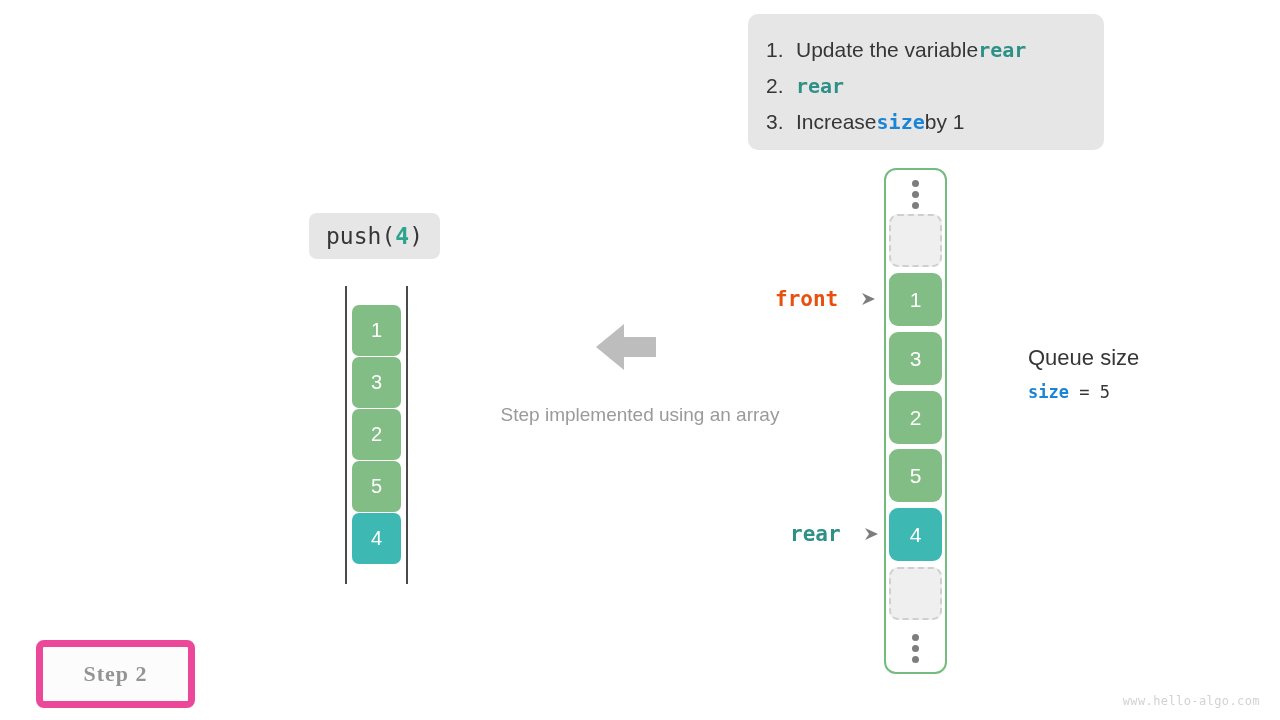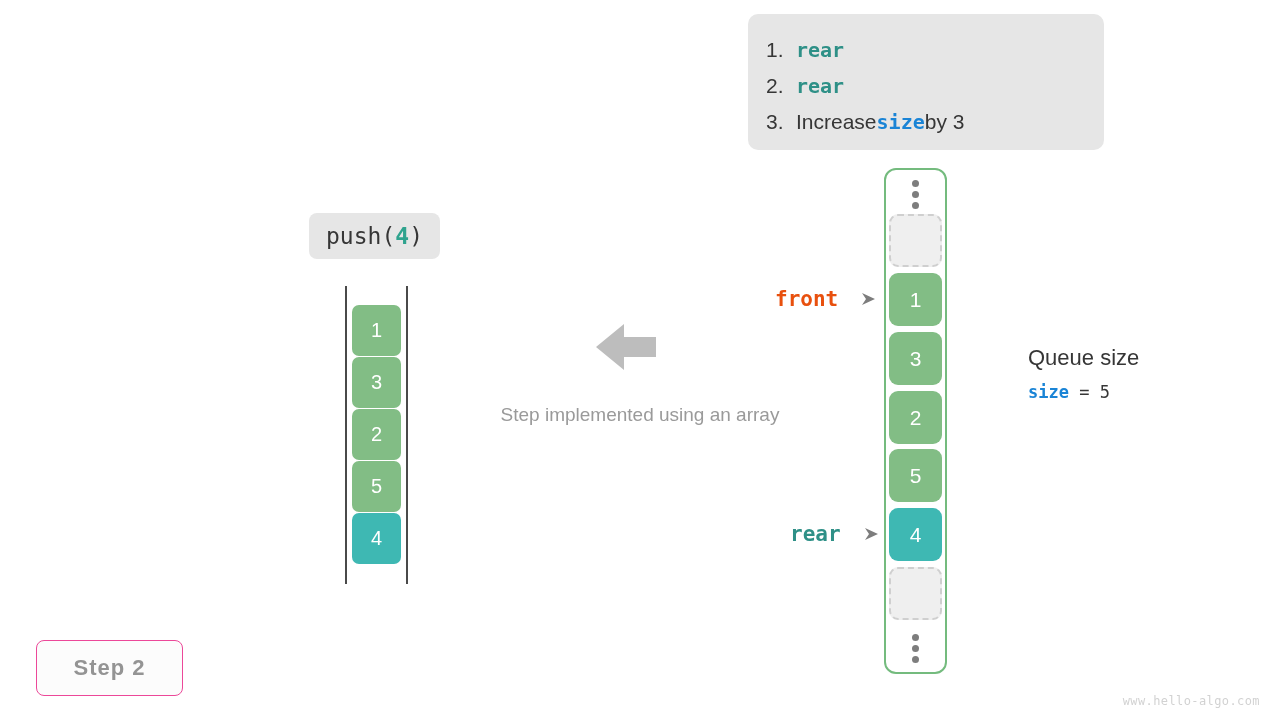--- a/index.html
+++ b/index.html
@@ -222,27 +222,27 @@
   }
   #size-expr .kw { color: #1a84d6; font-weight: bold; }
 
   
   #step-badge {
     position: absolute;
     left: 36px;
     top: 640px;
     width: 145px;
     height: 54px;
-    border: 1px solid #ec4899;
+    border: 7px solid #ec4899;
     border-radius: 8px;
     background: #fcfcfc;
     display: flex;
     align-items: center;
     justify-content: center;
-    font-family: Liberation Sans, sans-serif;
+    font-family: Liberation Serif, serif;
     font-weight: bold;
     font-size: 22px;
     color: #949494;
     letter-spacing: 1px;
   }
 
   
   #watermark {
     position: absolute;
     right: 20px;
@@ -252,33 +252,34 @@
     color: #d2d2d2;
     letter-spacing: 0.4px;
   }
 </style>
 </head>
 <body>
 
 <div id="instruction-panel">
   <div class="instr-row">
     <span class="instr-num">1.</span>
+    <span class="instr-text">Update the variable </span>
     <span class="code-teal">rear</span>
     <span class="instr-text"></span>
   </div>
   <div class="instr-row">
     <span class="instr-num">2.</span>
     <span class="code-teal">rear</span>
     <span class="instr-text"></span>
   </div>
   <div class="instr-row">
     <span class="instr-num">3.</span>
     <span class="instr-text">Increase </span>
     <span class="code-blue">size</span>
-    <span class="instr-text"> by 3</span>
+    <span class="instr-text"> by 1</span>
   </div>
 </div>
 
 <div id="push-label">
   <span>push(</span>
     <span class="arg">4</span>
     <span>)</span>
 </div>
 
 <div id="left-array">

